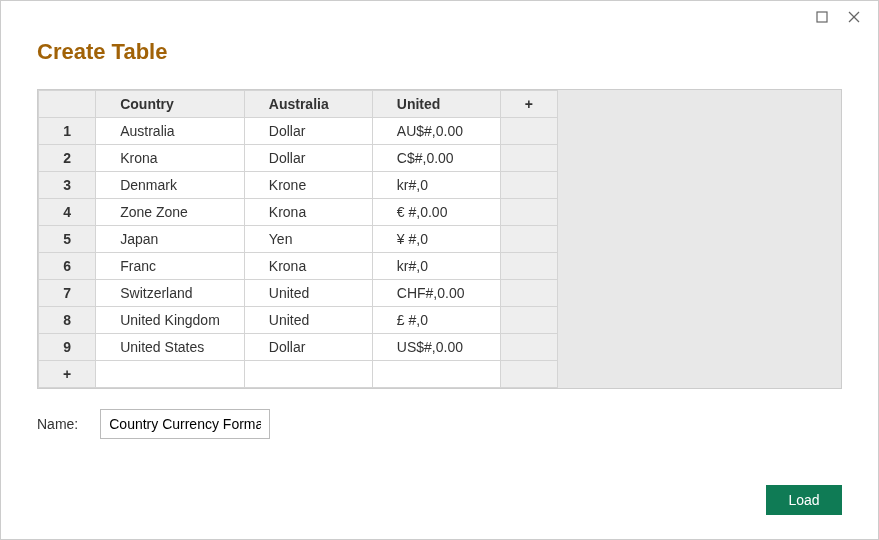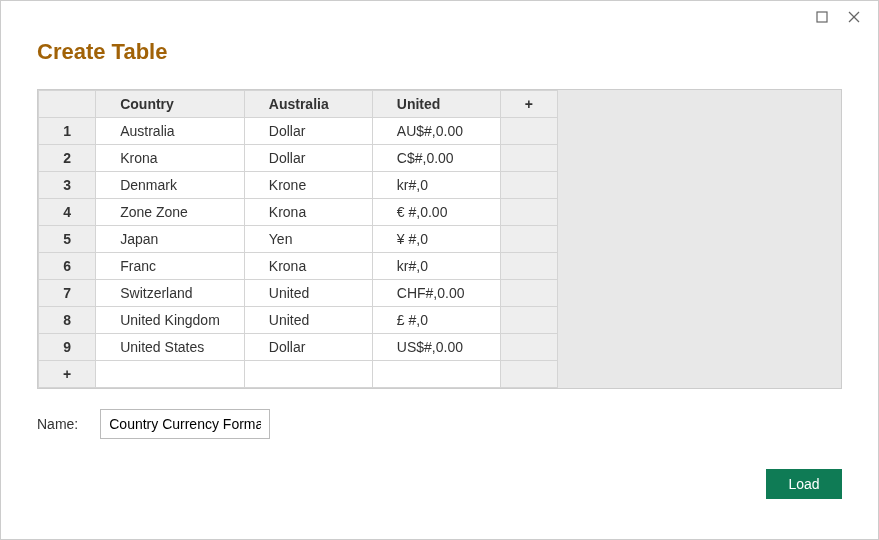--- a/index.html
+++ b/index.html
@@ -106,21 +106,21 @@
       border: 1px solid #bbb;
       padding: 4px 8px;
       font-family: inherit;
       font-size: 14px;
       overflow: hidden;
       text-overflow: clip;
     }
     .button-row {
       position: absolute;
       right: 36px;
-      bottom: 40px;
+      bottom: 24px;
       display: flex;
       gap: 12px;
     }
     .btn {
       min-width: 76px;
       height: 30px;
       border: 1px solid #888;
       background: #fff;
       font-family: inherit;
       font-size: 14px;

